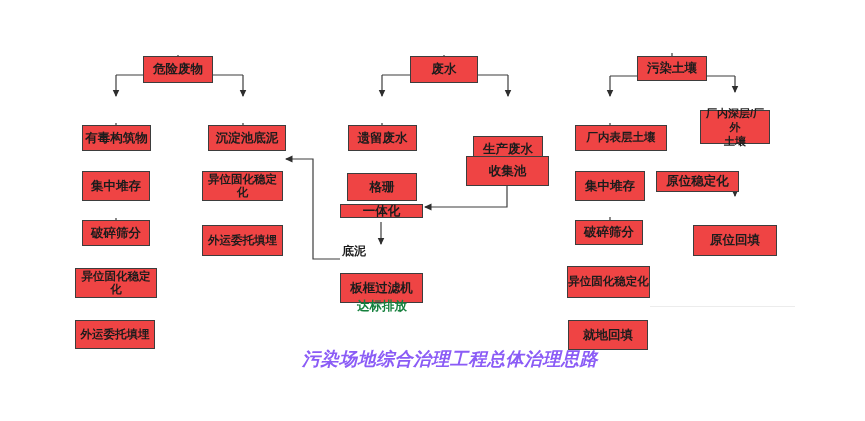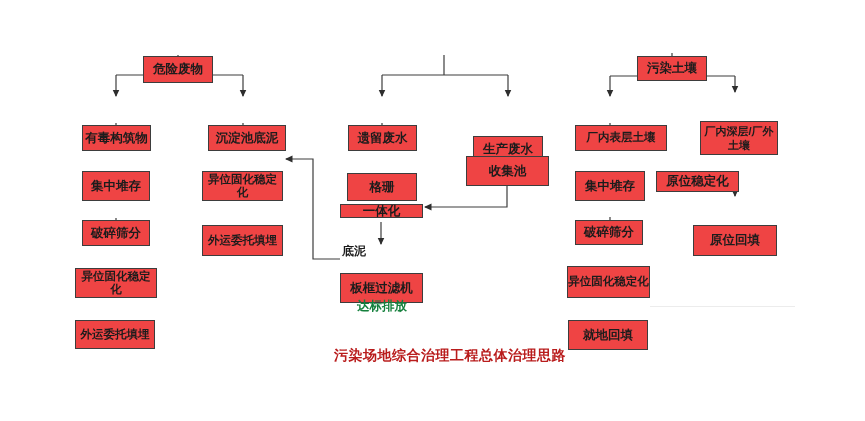--- a/index.html
+++ b/index.html
@@ -17,21 +17,21 @@
   .node.xs{font-size:11px;line-height:1.3;flex-direction:column;}
   .flow-text{
     position:absolute;font-weight:bold;font-size:12.5px;color:#15803d;text-align:center;
   }
   .edge-label{
     position:absolute;font-weight:bold;font-size:12px;color:#1c1c1c;padding-left:28px;
   }
   .diagram-title{
     position:absolute;left:240px;top:347px;width:420px;text-align:center;
     font-family:"Liberation Serif","DejaVu Serif",serif;
-    font-weight:bold;font-size:14px;color:#b91c1c;letter-spacing:0.5px;
+    font-weight:bold;font-size:18px;color:#8b5cf6;letter-spacing:0.5px;font-style:italic;
   }
   .artifact{position:absolute;background:#ececec;}
 </style>
 </head>
 <body>
 
 <div class="stage">
 
   <svg class="wires" viewBox="0 0 865 421" fill="none">
     <defs>
@@ -79,32 +79,33 @@
   <div class="node" style="left:143px;top:28px;width:70px;height:27px">危险废物</div>
   <div class="node" style="left:82px;top:97px;width:69px;height:26px">有毒构筑物</div>
   <div class="node" style="left:82px;top:143px;width:68px;height:30px">集中堆存</div>
   <div class="node" style="left:82px;top:192px;width:68px;height:26px">破碎筛分</div>
   <div class="node sm" style="left:75px;top:240px;width:82px;height:30px">异位固化稳定化</div>
   <div class="node sm" style="left:75px;top:292px;width:80px;height:29px">外运委托填埋</div>
   <div class="node" style="left:208px;top:97px;width:78px;height:26px">沉淀池底泥</div>
   <div class="node sm" style="left:202px;top:143px;width:81px;height:30px">异位固化稳定化</div>
   <div class="node sm" style="left:202px;top:197px;width:81px;height:31px">外运委托填埋</div>
 
+  <div class="node" style="left:410px;top:28px;width:68px;height:27px">废水</div>
   <div class="node" style="left:348px;top:97px;width:69px;height:26px">遗留废水</div>
   <div class="node" style="left:473px;top:108px;width:70px;height:26px">生产废水</div>
   <div class="node" style="left:347px;top:145px;width:70px;height:28px">格珊</div>
   <div class="node" style="left:466px;top:128px;width:83px;height:30px">收集池</div>
   <div class="node" style="left:340px;top:176px;width:83px;height:14px">一体化</div>
   <div class="node" style="left:340px;top:245px;width:83px;height:30px">板框过滤机</div>
   <div class="flow-text" style="left:349px;top:298px;width:66px">达标排放</div>
   <div class="edge-label" style="left:314px;top:243px">底泥</div>
 
   <div class="node" style="left:637px;top:28px;width:70px;height:25px">污染土壤</div>
   <div class="node sm" style="left:575px;top:97px;width:92px;height:26px">厂内表层土壤</div>
-  <div class="node xs" style="left:700px;top:93px;width:78px;height:34px">
+  <div class="node xs" style="left:700px;top:82px;width:70px;height:34px">
     <span>厂内深层/厂外</span>
     <span>土壤</span>
   </div>
   <div class="node" style="left:575px;top:143px;width:70px;height:30px">集中堆存</div>
   <div class="node" style="left:656px;top:143px;width:83px;height:21px">原位稳定化</div>
   <div class="node" style="left:575px;top:192px;width:68px;height:25px">破碎筛分</div>
   <div class="node" style="left:693px;top:197px;width:84px;height:31px">原位回填</div>
   <div class="node sm" style="left:567px;top:238px;width:83px;height:32px">异位固化稳定化</div>
   <div class="node" style="left:568px;top:292px;width:80px;height:30px">就地回填</div>
 

